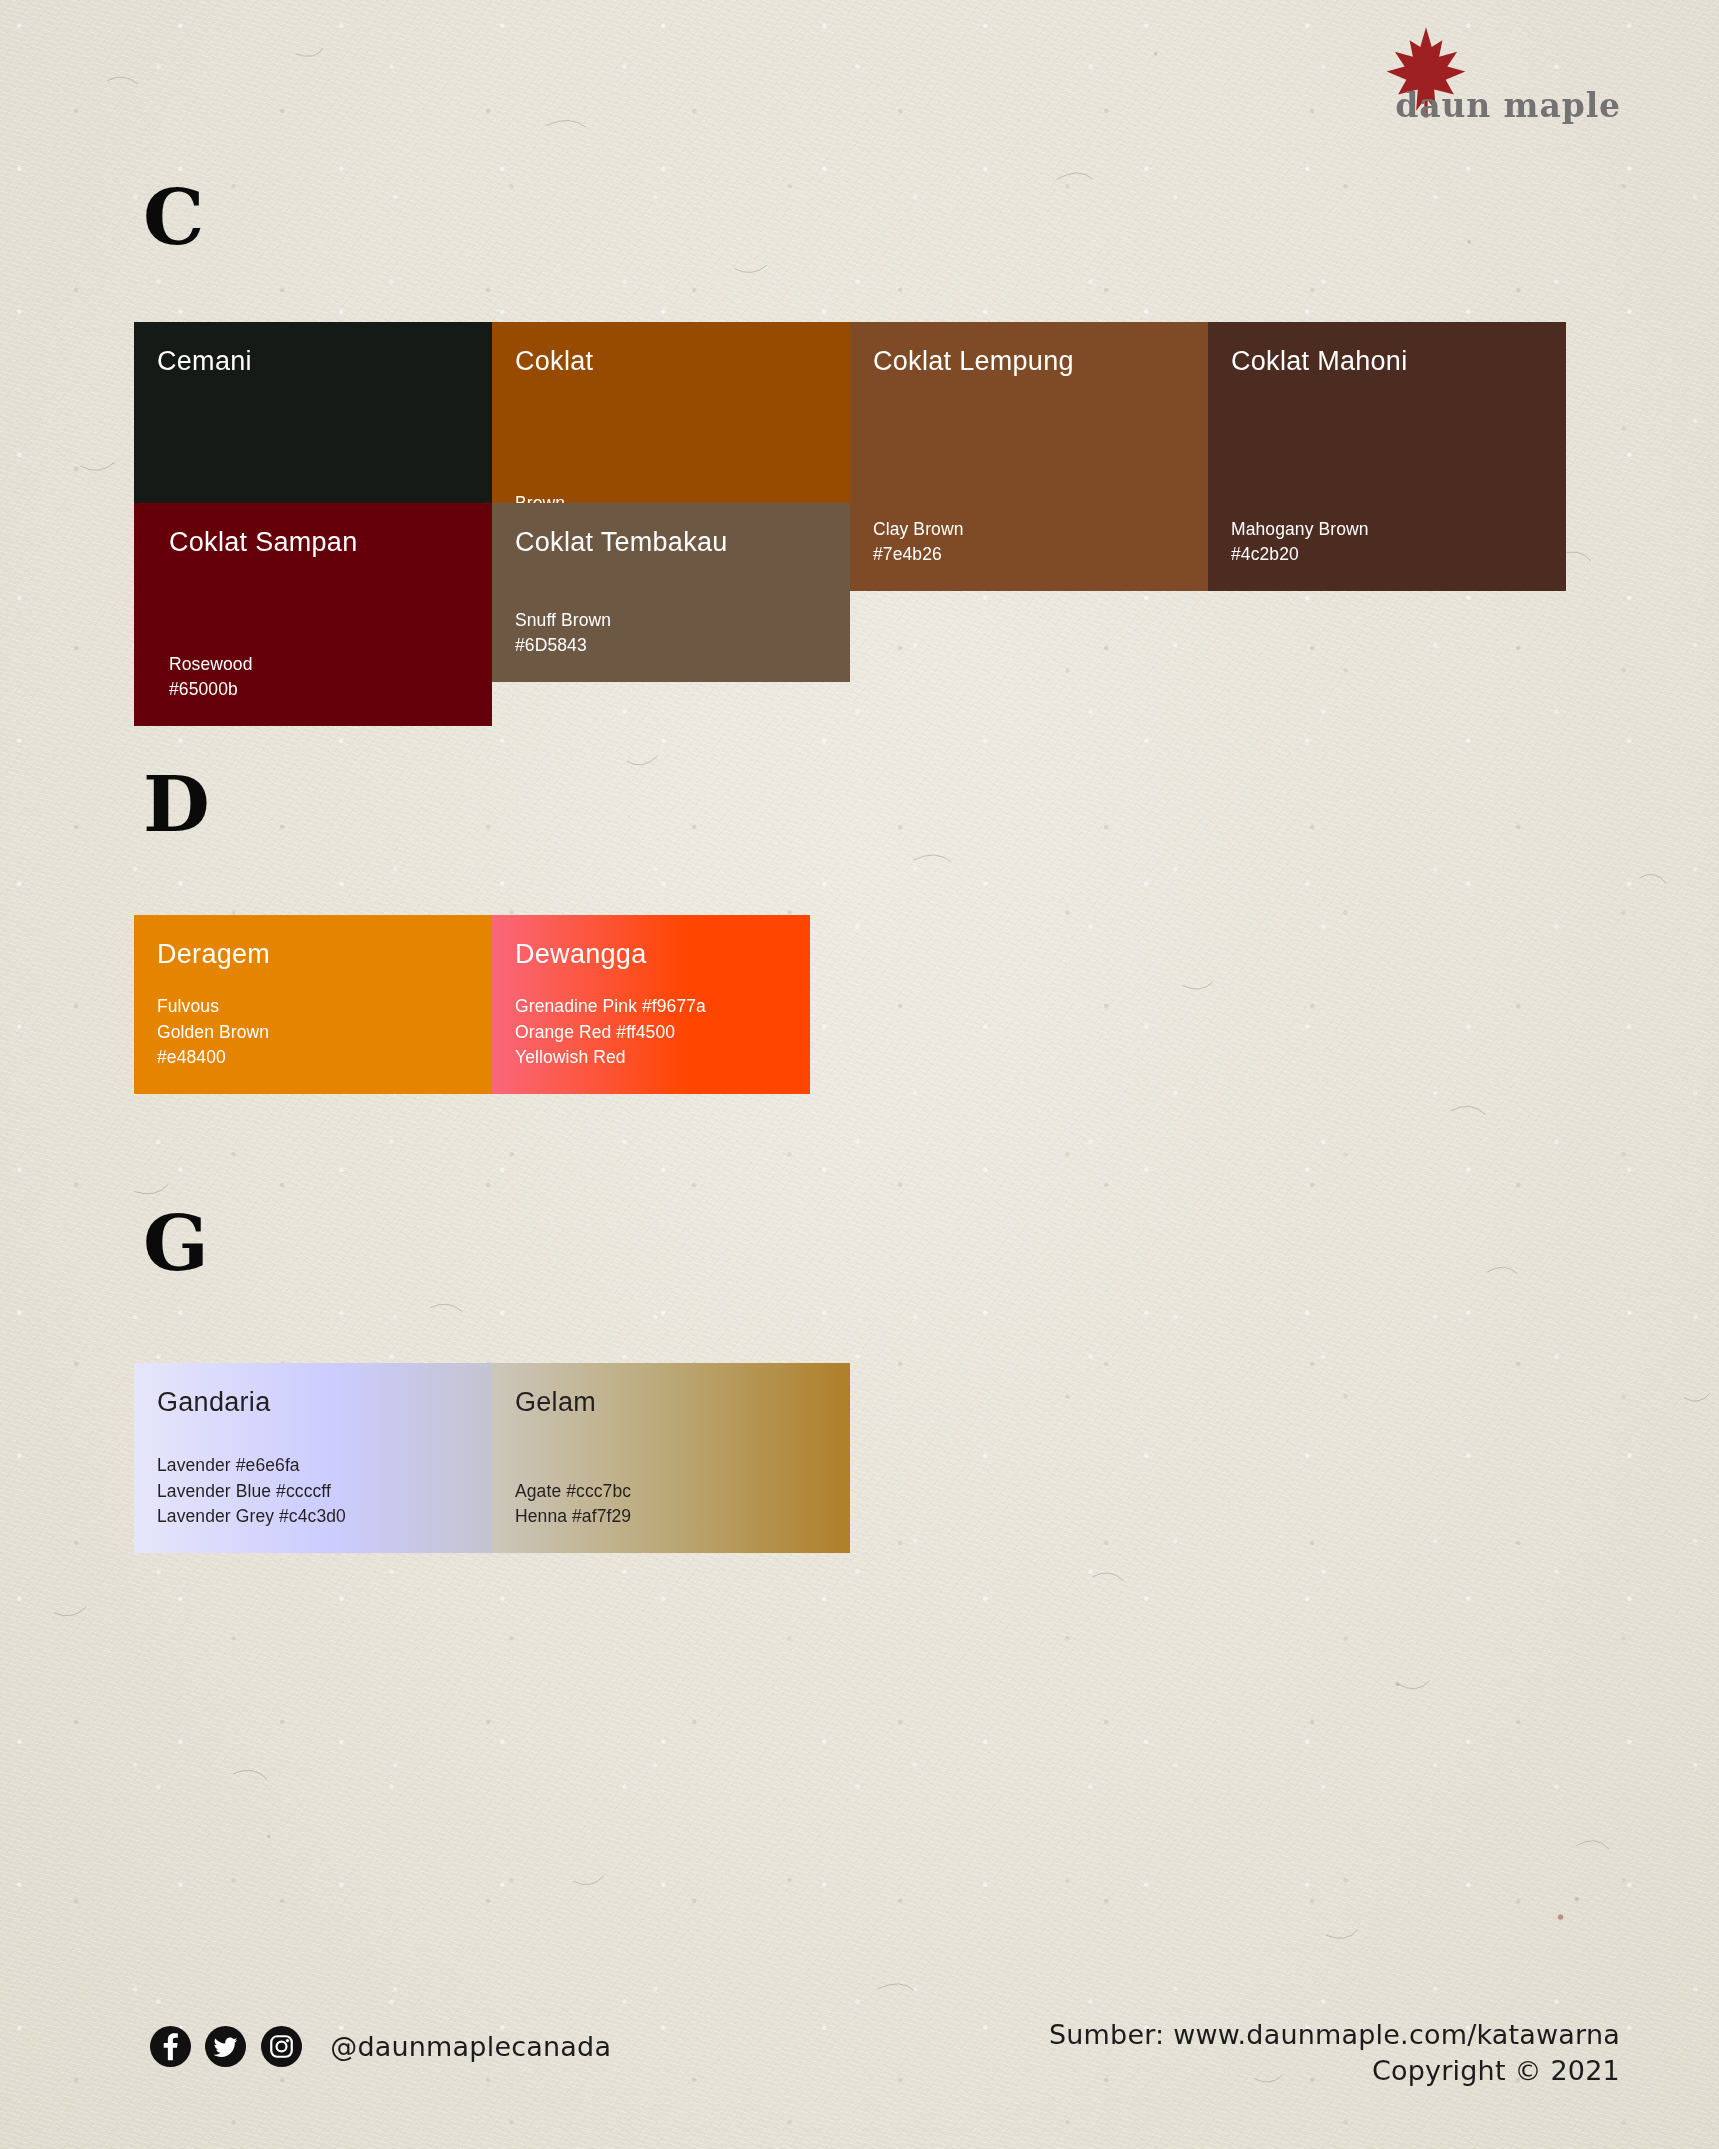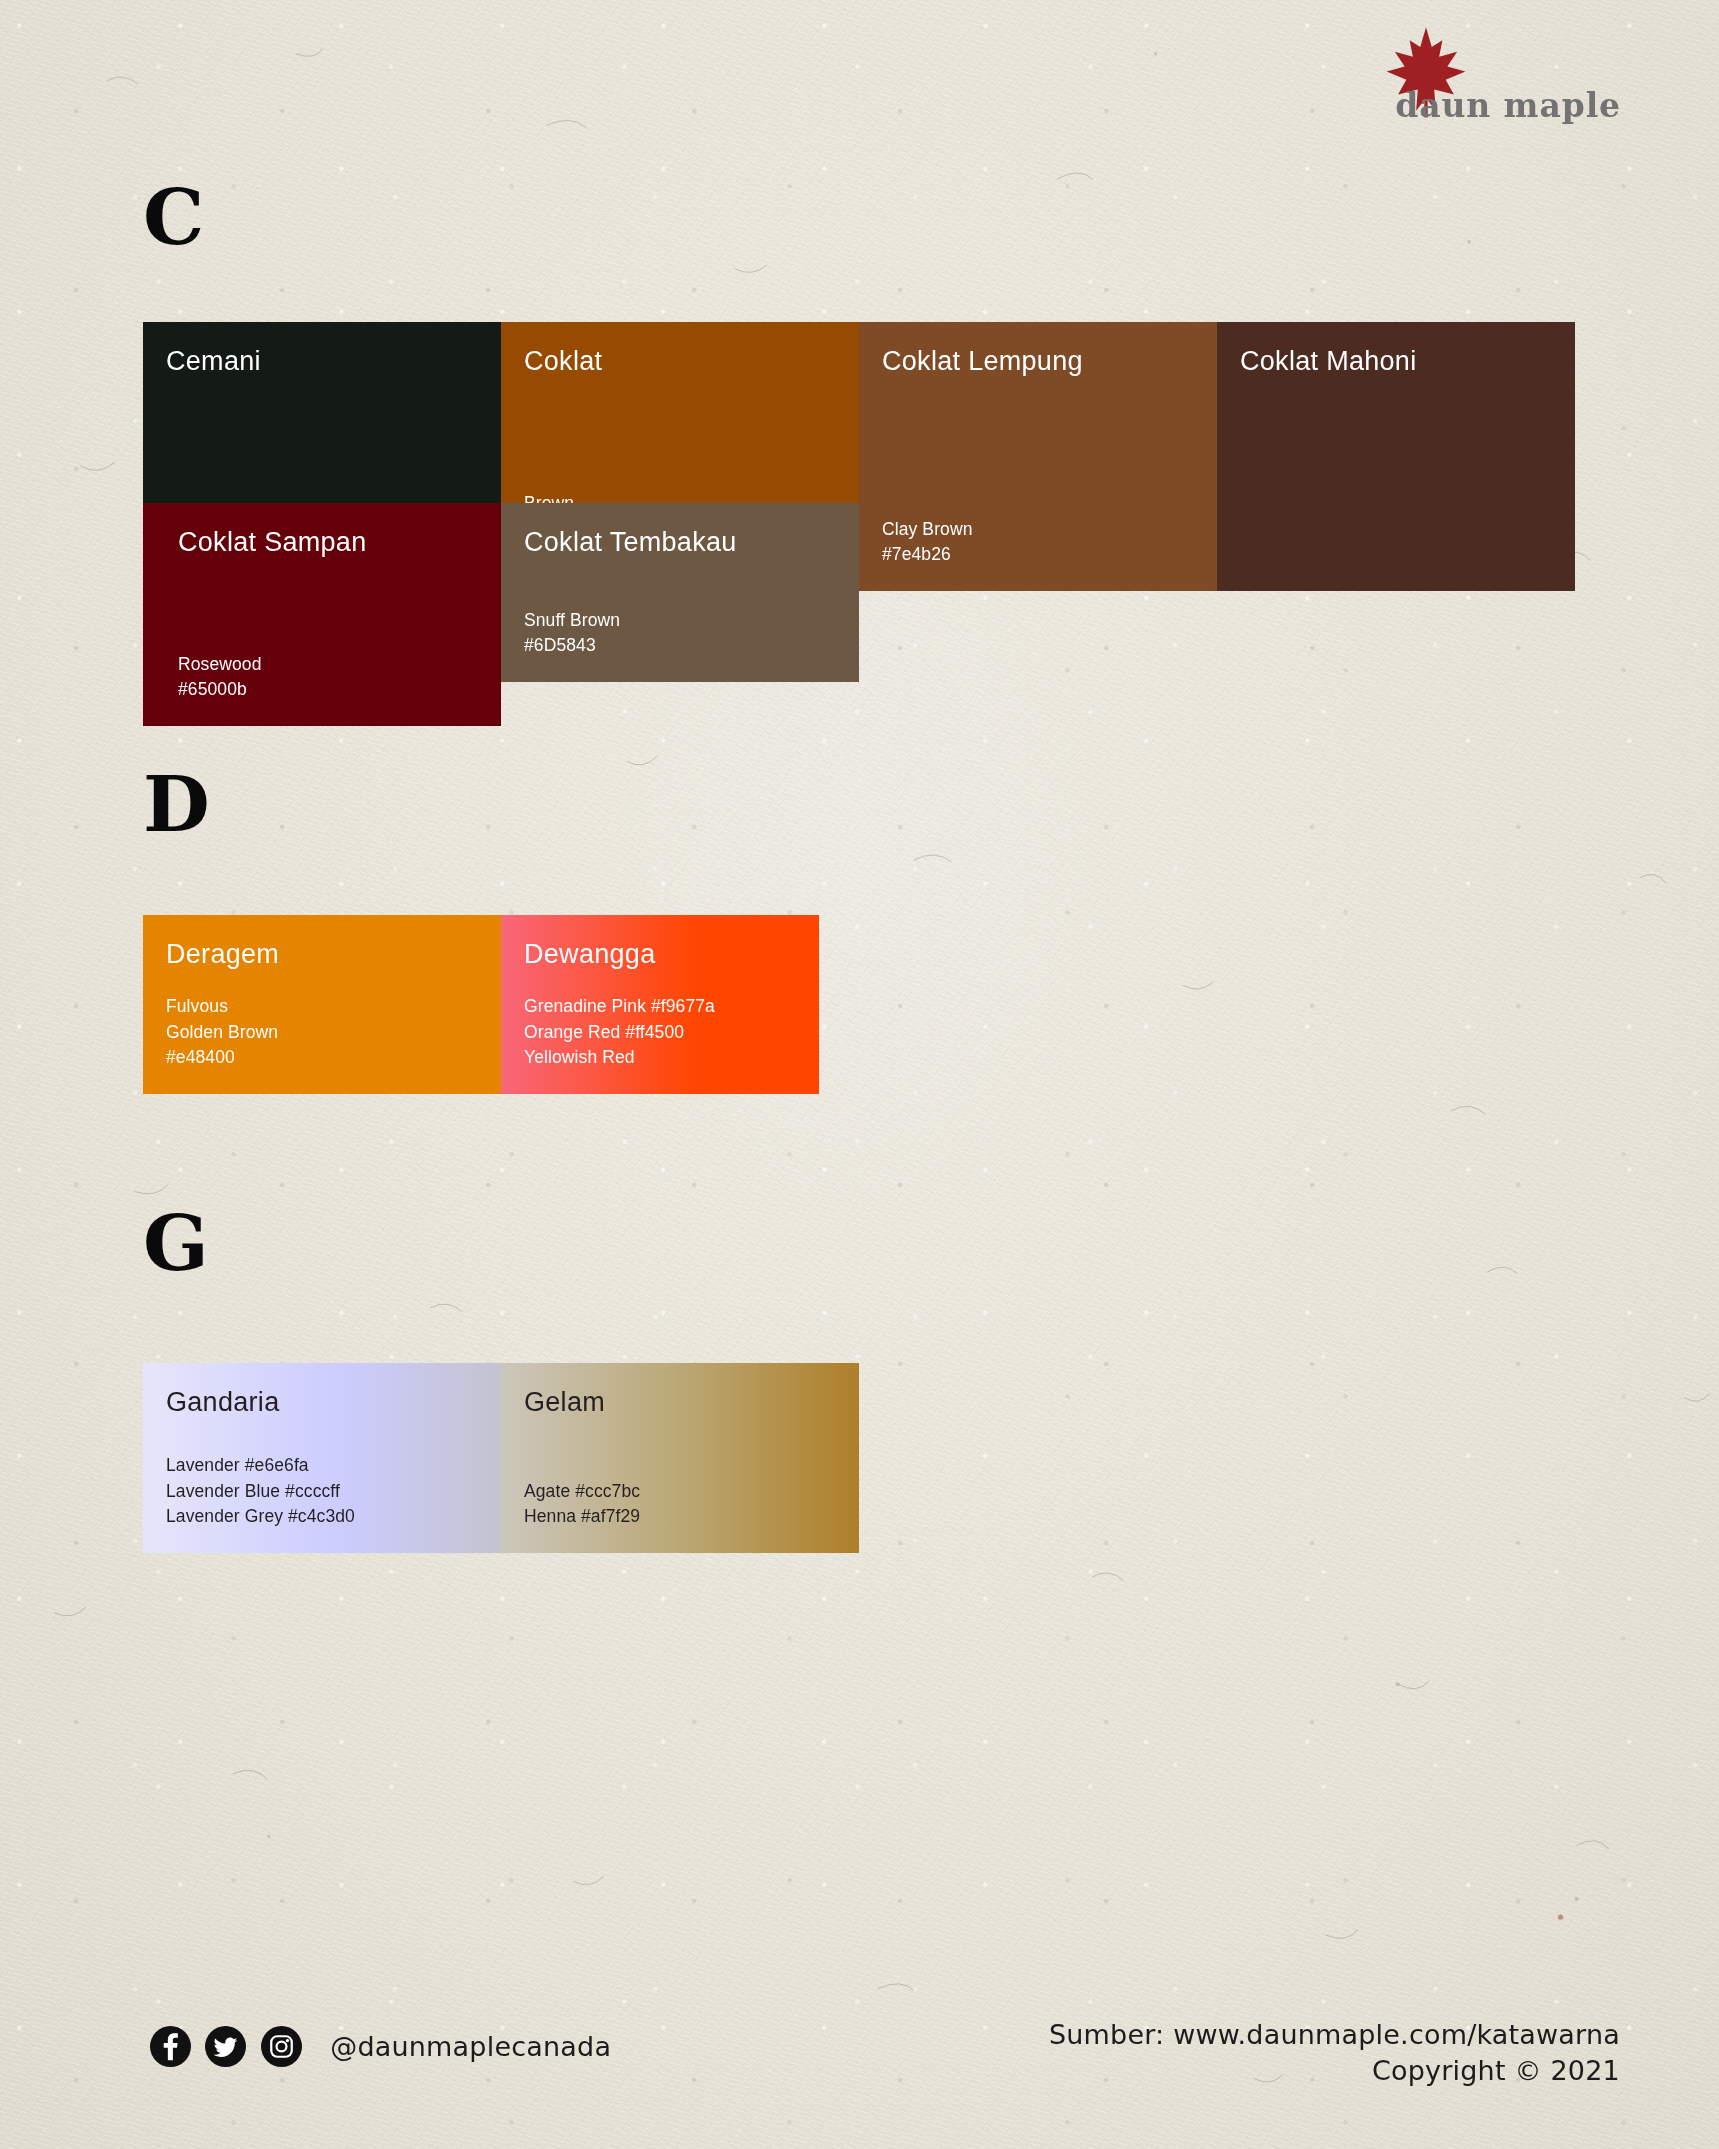--- a/index.html
+++ b/index.html
@@ -49,21 +49,21 @@
     position: absolute; left: 143px;
     font-family: "DejaVu Serif", serif;
     font-weight: 700; font-size: 77px; line-height: 1;
     color: #0a0a0a;
   }
   #letter-c { top: 179px; }
   #letter-d { top: 766px; }
   #letter-g { top: 1205px; }
 
   
-  .swatch-group { position: absolute; left: 143px; display: flex; }
+  .swatch-group { position: absolute; left: 134px; display: flex; }
   #group-c-row1 { top: 322px; }
   #group-c-row2 { top: 503px; }
   #group-d       { top: 915px; }
   #group-g       { top: 1363px; }
 
   .swatch {
     position: relative;
     padding: 25px 23px 0 23px;
     display: flex;
     flex-direction: column;
@@ -197,20 +197,26 @@
       <div class="swatch-title">Coklat Lempung</div>
       <div class="swatch-body">
         <div class="swatch-col">
           <div class="swatch-line">Clay Brown</div>
           <div class="swatch-line">#7e4b26</div>
         </div>
       </div>
     </div>
     <div class="swatch light-text" style="width: 358px; height: 269px; background-color: rgb(76, 43, 32);">
       <div class="swatch-title">Coklat Mahoni</div>
+      <div class="swatch-body">
+        <div class="swatch-col">
+          <div class="swatch-line">Mahogany Brown</div>
+          <div class="swatch-line">#4c2b20</div>
+        </div>
+      </div>
     </div>
   </div>
 <div class="swatch-group" id="group-c-row2">
     <div class="swatch light-text" style="width: 358px; height: 223px; background-color: rgb(101, 0, 11); padding-left: 35px;">
       <div class="swatch-title">Coklat Sampan</div>
       <div class="swatch-body">
         <div class="swatch-col">
           <div class="swatch-line">Rosewood</div>
           <div class="swatch-line">#65000b</div>
         </div>

